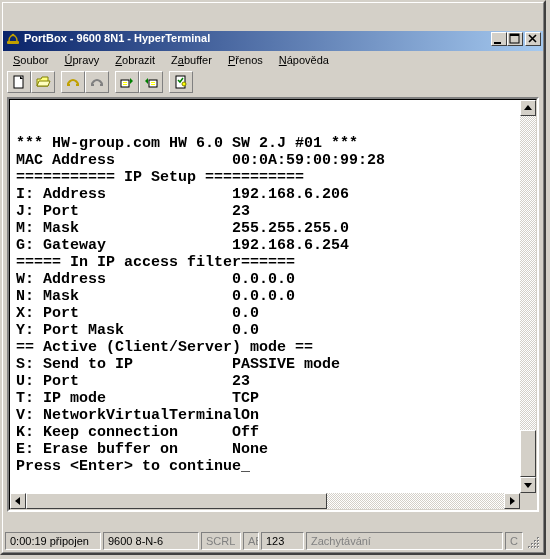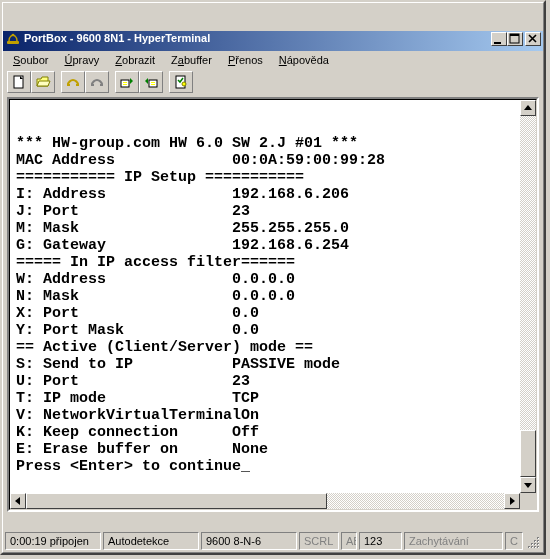--- a/index.html
+++ b/index.html
@@ -377,21 +377,20 @@
                 </svg>
           </div>
         </div>
         <div class="corner"></div>
       </div>
     </div>
   </div>
 
   <div class="statusbar">
     <div class="status-pane" style="width:96px">0:00:19 připojen</div>
-    <div class="status-pane" style="width:96px">Autodetekce</div>
     <div class="status-pane" style="width:96px">9600 8-N-6</div>
     <div class="status-pane dim" style="width:40px">SCRL</div>
     <div class="status-pane dim" style="width:16px">ABC</div>
     <div class="status-pane" style="width:43px">123</div>
     <div class="status-pane dim" style="flex:1">Zachytávání</div>
     <div class="status-pane dim" style="width:18px">C</div>
     <div class="grip">
       <svg width="13" height="13">
         <g fill="#808080">
           <rect x="10" y="1" width="2" height="2"></rect>

